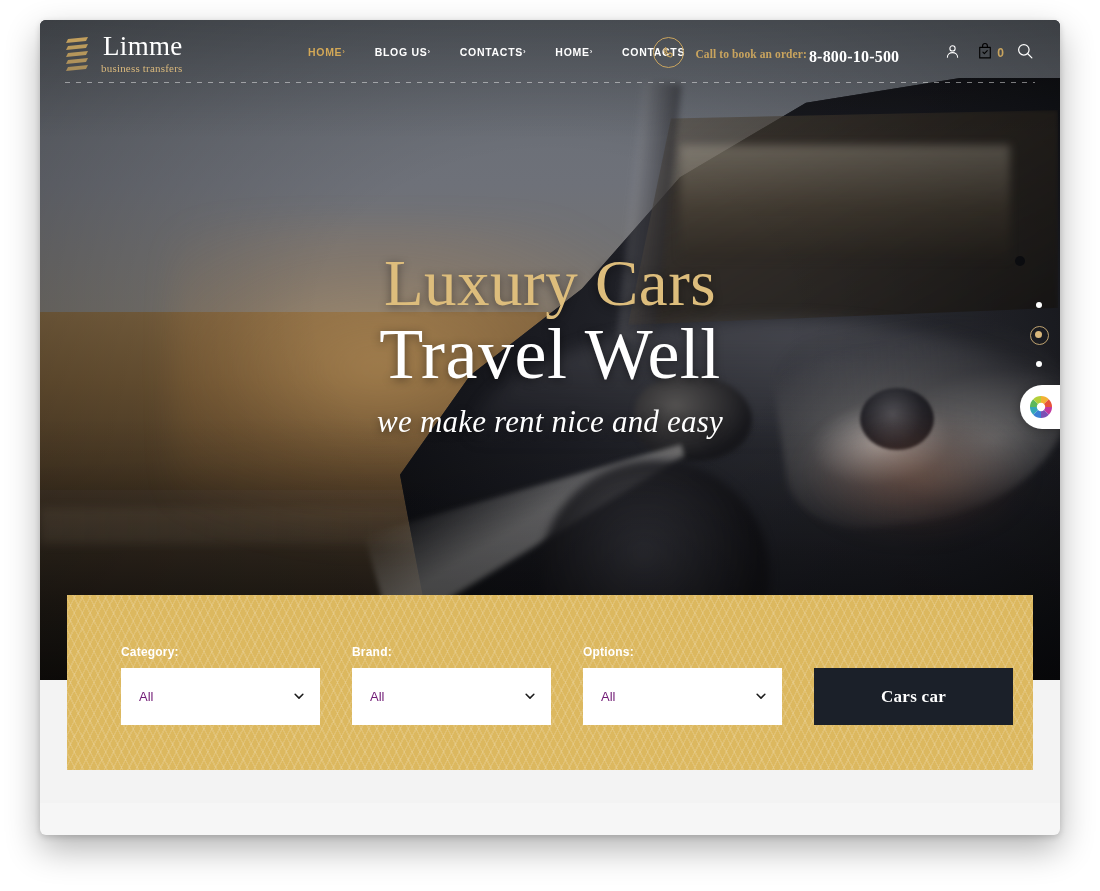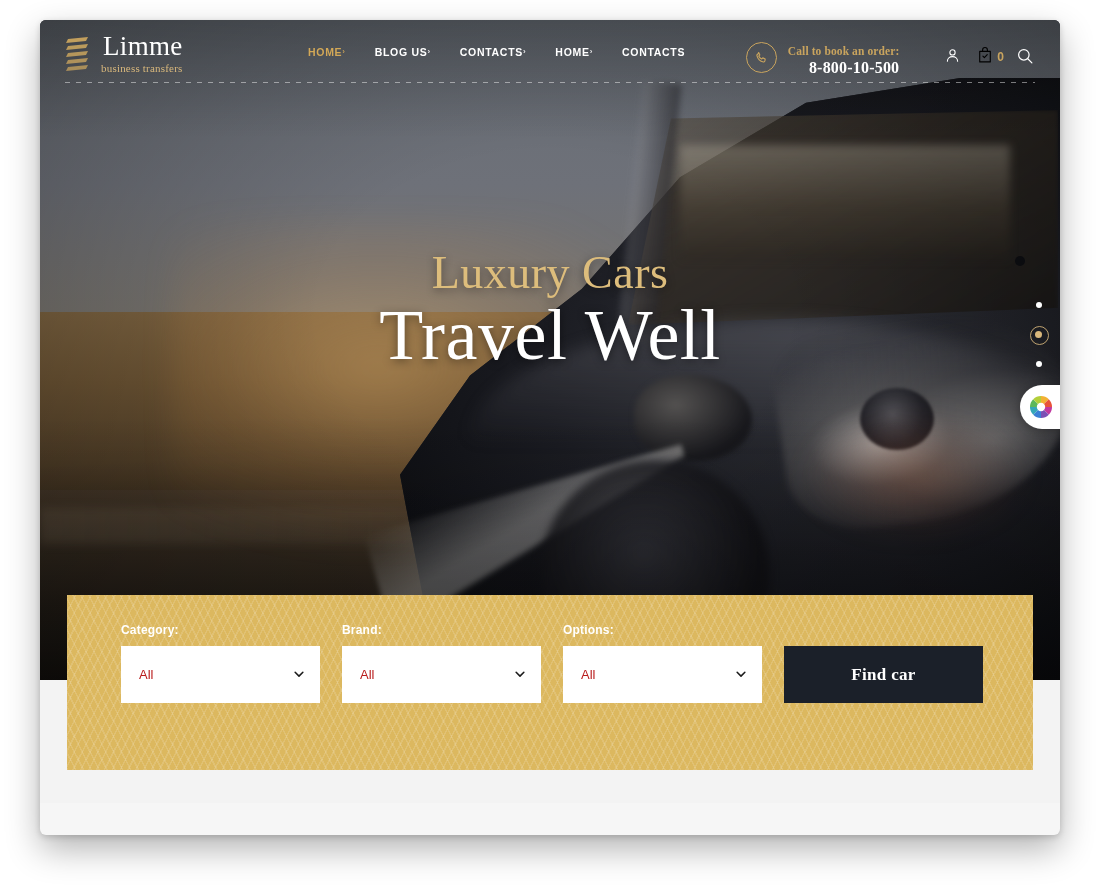--- a/index.html
+++ b/index.html
@@ -335,21 +335,21 @@
     gap: 11px;
     margin-right: 32px;
   }
   .phone-circle {
     width: 31px; height: 31px;
     border: 1.5px solid #c9a45e;
     border-radius: 50%;
     display: flex; align-items: center; justify-content: center;
     color: #c9a45e;
   }
-  .phone-lines { display: flex; flex-direction: column; gap: 2px; margin-top: 8px; }
+  .phone-lines { display: flex; flex-direction: row; gap: 2px; margin-top: 8px; }
   .phone-label {
     font-family: "Liberation Serif", serif;
     font-size: 11.5px;
     font-weight: bold;
     color: #c9a45e;
     letter-spacing: 0.1px;
   }
   .phone-number {
     font-family: "Liberation Serif", serif;
     font-size: 16px;
@@ -385,21 +385,21 @@
   .hero-copy {
     position: absolute;
     left: 0;
     top: 230px;
     width: 1020px;
     text-align: center;
     z-index: 30;
   }
   .hero-line1 {
     font-family: "Liberation Serif", serif;
-    font-size: 46px;
+    font-size: 65px;
     color: #ddbd7c;
     line-height: 1.02;
     letter-spacing: 0.5px;
     text-shadow: 0 2px 10px rgba(0,0,0,0.45);
   }
   .hero-line2 {
     font-family: "Liberation Serif", serif;
     font-size: 72px;
     color: #ffffff;
     line-height: 1.02;
@@ -476,24 +476,24 @@
     background-color: #dcb85f;
     background-image:
       repeating-linear-gradient(117deg, rgba(255,255,255,0.13) 0px, rgba(255,255,255,0.13) 1.5px, rgba(0,0,0,0) 1.5px, rgba(0,0,0,0) 7px),
       repeating-linear-gradient(63deg, rgba(255,255,255,0.13) 0px, rgba(255,255,255,0.13) 1.5px, rgba(0,0,0,0) 1.5px, rgba(0,0,0,0) 7px);
     z-index: 50;
   }
 
   .filter-row {
     position: absolute;
     left: 54px;
-    top: 28px;
+    top: 50px;
     display: flex;
     align-items: flex-end;
-    gap: 22px;
+    gap: 32px;
   }
   .filter-field { width: 199px; }
   .filter-label {
     display: block;
     font-size: 12px;
     font-weight: bold;
     color: #ffffff;
     margin-bottom: 9px;
     letter-spacing: 0.2px;
   }
@@ -501,21 +501,21 @@
     position: relative;
     width: 199px;
     height: 57px;
     background: #ffffff;
     display: flex;
     align-items: center;
     padding: 0 18px;
   }
   .select-value {
     font-size: 13px;
-    color: #b91c1c;
+    color: #701a75;
   }
   .select-caret {
     position: absolute;
     right: 15px;
     top: 50%;
     transform: translateY(-50%);
     color: #1b1b1b;
     line-height: 1;
   }
   .find-btn {
@@ -659,20 +659,21 @@
 
         </div>
       </div>
     </div>
 
     <div class="header-divider"></div>
 
     <div class="hero-copy">
       <div class="hero-line1">Luxury Cars</div>
       <div class="hero-line2">Travel Well</div>
+      <div class="hero-sub">we make rent nice and easy</div>
     </div>
 
     <div class="slider-dots">
       <span class="sdot"></span>
       <span class="sdot active"></span>
       <span class="sdot"></span>
       <span class="sdot"></span>
     </div>
 
     <div class="color-widget">
@@ -725,20 +726,20 @@
           <div class="select-box">
             <span class="select-value">All</span>
             <span class="select-caret">
               <svg viewBox="0 0 14 14" width="12" height="12" fill="none" stroke="currentColor" stroke-width="1.8" stroke-linecap="round" stroke-linejoin="round">
                 <path d="M2.5 5 L7 9.5 L11.5 5"></path>
               </svg>
             </span>
           </div>
         </div>
 
-        <button class="find-btn">Find car</button>
+        <button class="find-btn">Cars car</button>
       </div>
     </div>
 
     <div class="page-below"></div>
 
   </div>
 </div>
 
 </body></html>

